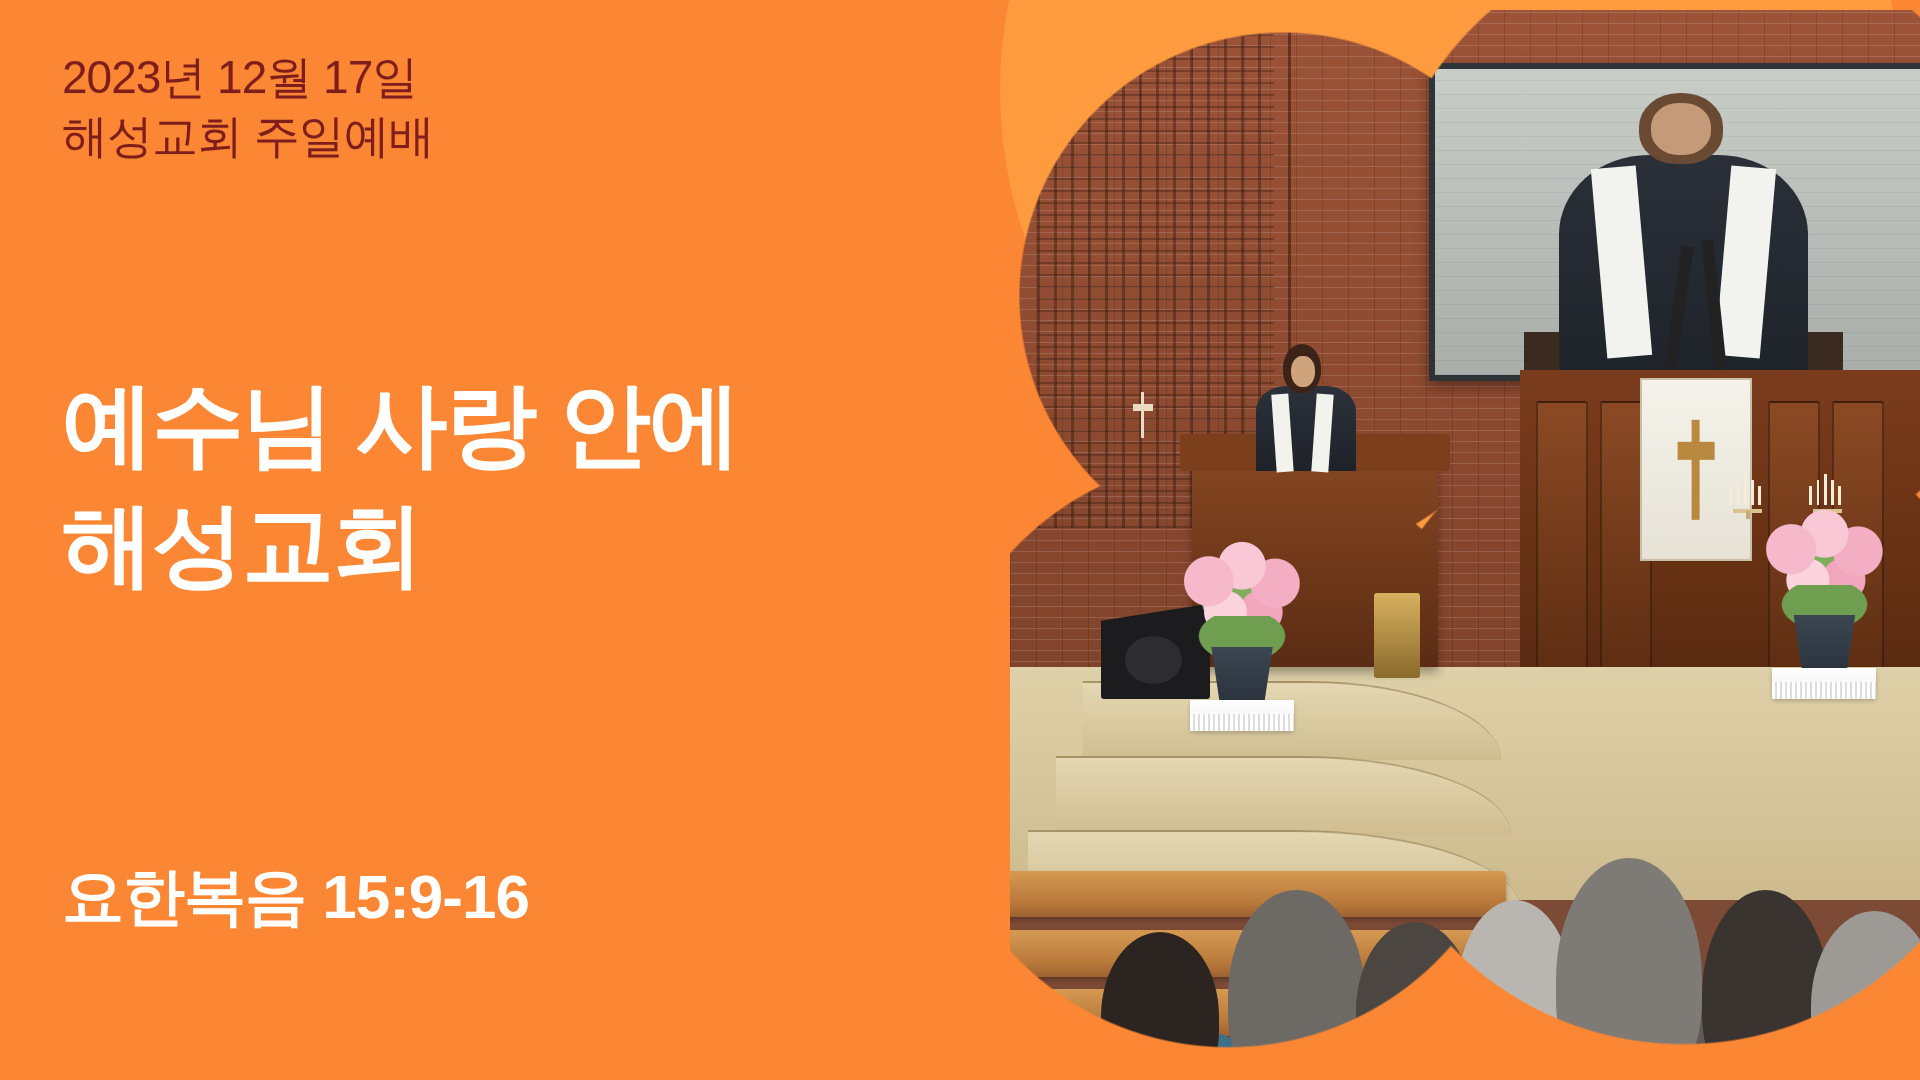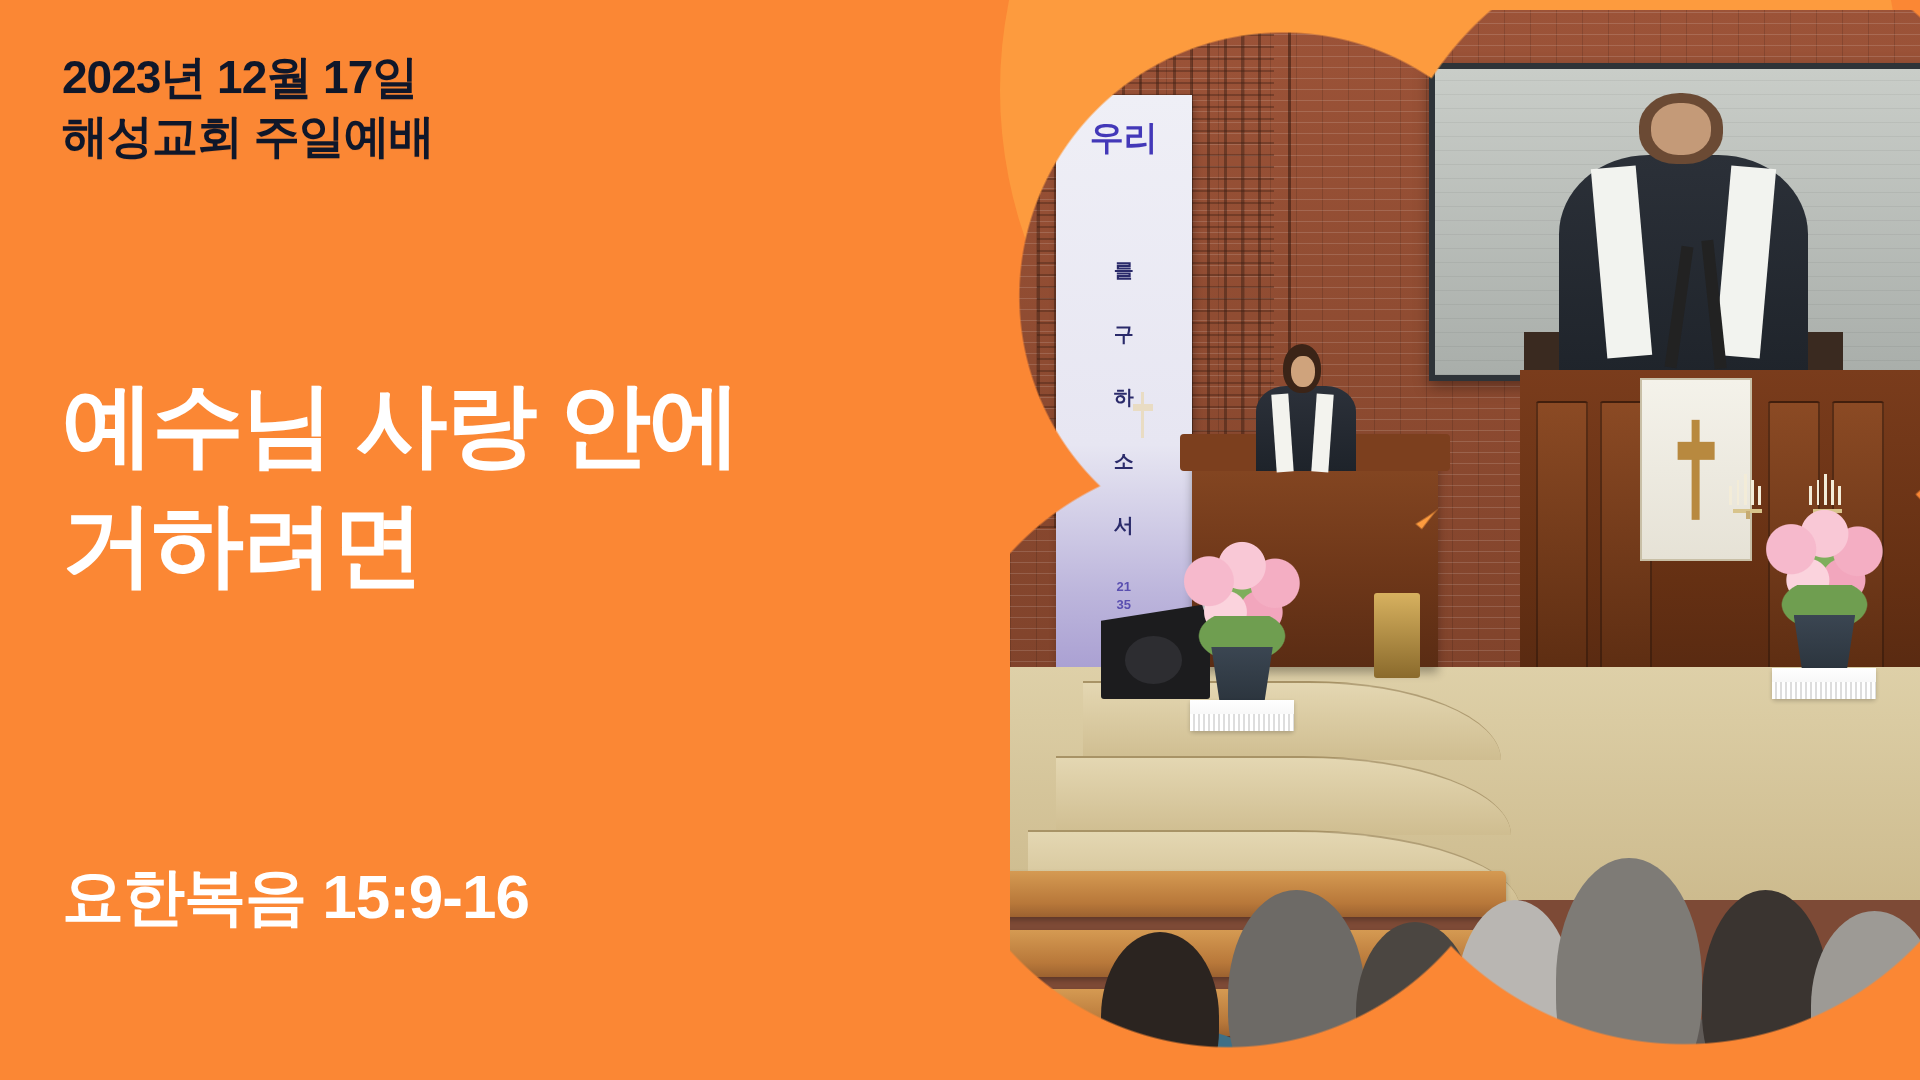--- a/index.html
+++ b/index.html
@@ -22,23 +22,23 @@
 
   
   .text-col{
     position:absolute;
     left:0; top:0;
     width:1010px; height:1080px;
     z-index:5;
     padding:48px 0 0 62px;
   }
   .kicker{
-    color:#0f172a;
+    color:#7f1d1d;
     font-size:46px;
-    font-weight:700;
+    font-weight:400;
     line-height:1.28;
     letter-spacing:-1px;
     white-space:pre-line;
     text-shadow:0 1px 0 rgba(0,0,0,.04);
   }
   .headline{
     position:absolute;
     left:62px; top:365px;
     color:#ffffff;
     font-size:92px;
@@ -377,21 +377,21 @@
 <body>
 
 <div class="deco-circle"></div>
 
 <div class="text-col">
   <div class="kicker">2023년 12월 17일
 해성교회 주일예배</div>
 </div>
 
 <div class="headline">예수님 사랑 안에
-거하려면</div>
+해성교회</div>
 
 <div class="verse-ref">요한복음 15:9-16</div>
 
 <div class="photo-wrap">
   <div class="photo-mask">
     <div class="scene">
 
       <div class="brick">
         <div class="brick-grille"></div>
         <div class="brick-col-shadow"></div>
@@ -402,33 +402,20 @@
         <div class="s-pulpit"></div>
         <div class="s-robe"></div>
         <div class="s-stole-l"></div>
         <div class="s-stole-r"></div>
         <div class="s-head"></div>
         <div class="s-face"></div>
         <div class="s-mic"></div>
         <div class="s-mic2"></div>
       </div>
 
-      <div class="banner">
-        <div class="b-ch" style="top:4%">우리</div>
-        <div class="b-sm" style="top:26%">를</div>
-        <div class="b-sm" style="top:36%">구</div>
-        <div class="b-sm" style="top:46%">하</div>
-        <div class="b-sm" style="top:56%">소</div>
-        <div class="b-sm" style="top:66%">서</div>
-        <div class="b-num" style="top:76%">21
-35
-4
-5-16</div>
-        <div class="b-foot">해성교회</div>
-      </div>
 
       <div class="chancel">
         <div class="panel p1"></div>
         <div class="panel p2"></div>
         <div class="panel p3"></div>
         <div class="panel p4"></div>
         <div class="lectern">
           <div class="l-cross"></div>
         </div>
         <div class="candelabra cand-a">

